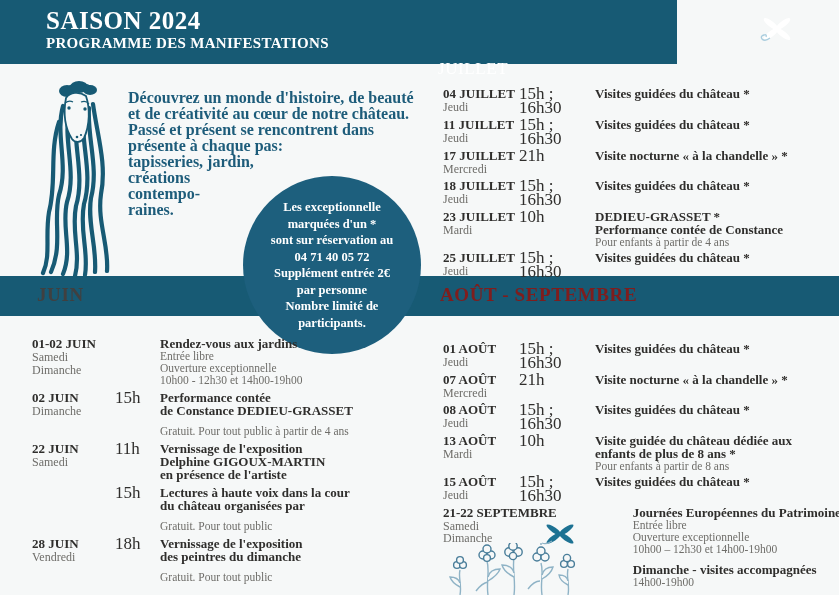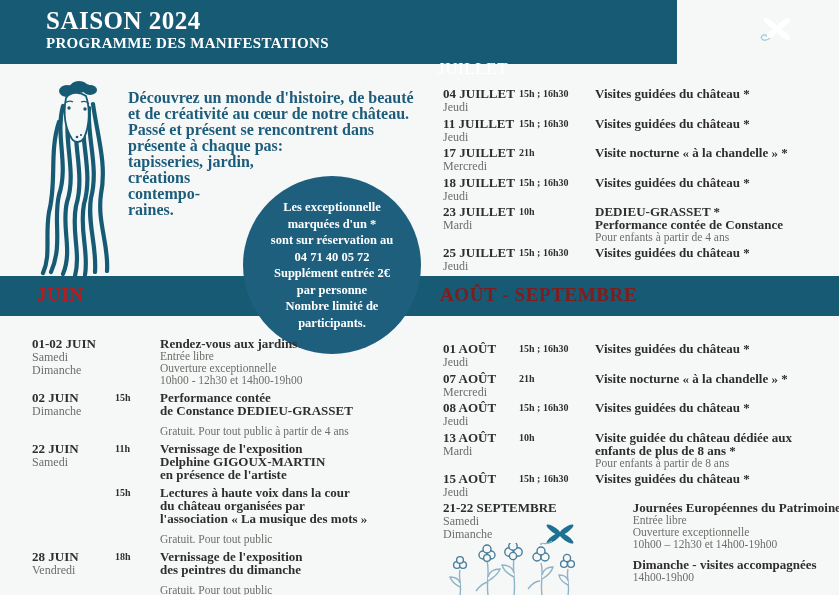--- a/index.html
+++ b/index.html
@@ -23,21 +23,21 @@
   
   .top-band{position:absolute;left:0;top:0;width:677px;height:64px;background:var(--teal);}
   .brand{position:absolute;left:46px;top:7px;color:#ffffff;}
   .brand-title{font-size:25px;font-weight:bold;letter-spacing:.5px;line-height:27px;}
   .brand-sub{font-size:15px;font-weight:bold;letter-spacing:.3px;line-height:18px;}
   .juillet-head{position:absolute;left:438px;top:35px;color:#fff;font-size:17px;font-weight:normal;letter-spacing:.6px;margin-top:24px;}
   .dfly-top{position:absolute;left:756px;top:12px;}
 
   
   .mid-band{position:absolute;left:0;top:276px;width:839px;height:40px;background:var(--teal);}
-  .juin-label{position:absolute;left:37px;top:284px;color:#b91c1c;font-size:19px;font-weight:bold;letter-spacing:.6px;}
+  .juin-label{position:absolute;left:37px;top:284px;color:#404040;font-size:19px;font-weight:bold;letter-spacing:.6px;}
   .aout-label{position:absolute;left:440px;top:284px;color:#7f1d1d;font-size:19px;font-weight:bold;letter-spacing:.6px;}
 
   
   .intro{position:absolute;left:128px;top:90px;width:300px;color:#1d5c7a;font-weight:bold;font-size:16px;line-height:16px;}
 
   
   .badge{
     position:absolute;left:243px;top:176px;width:178px;height:178px;border-radius:50%;
     background:var(--teal-circle);color:#fff;text-align:center;font-weight:bold;
     font-size:12.5px;line-height:16.5px;display:flex;flex-direction:column;justify-content:center;
@@ -53,21 +53,21 @@
   #juin-events{left:32px;top:337px;width:398px;}
   #juillet-events{left:443px;top:87px;width:396px;}
   #aout-events{left:443px;top:342px;width:396px;}
 
   .event{display:flex;align-items:flex-start;}
   #juin-events .event{margin-bottom:5px;}
   #juillet-events .event,#aout-events .event{margin-bottom:3px;}
 
   .e-left{flex:0 0 83px;}
   #juillet-events .e-left,#aout-events .e-left{flex:0 0 76px;}
-  .e-time{flex:0 0 45px;font-weight:bold;font-size:10px;color:var(--ink);line-height:14px;}
+  .e-time{flex:0 0 45px;font-weight:normal;font-size:17px;color:var(--ink);line-height:14px;}
   #juillet-events .e-time,#aout-events .e-time{flex:0 0 76px;}
   .e-body{flex:1;}
 
   .e-date{font-weight:bold;font-size:13px;color:var(--ink);line-height:14px;white-space:nowrap;}
   .e-day{font-size:12px;color:var(--gray);line-height:12.5px;}
   .e-title{font-weight:bold;font-size:13px;color:var(--ink);line-height:13px;white-space:nowrap;}
   .e-detail{font-size:11.5px;color:var(--gray);line-height:12px;white-space:nowrap;}
   .gap{margin-top:8px;}
 </style>
 </head>
@@ -249,21 +249,20 @@
         </div>
       </div>
       <div class="event">
         <div class="e-left">
           <div class="e-date"></div>
         </div>
         <div class="e-time">15h</div>
         <div class="e-body">
           <div class="e-title">Lectures à haute voix dans la cour</div>
           <div class="e-title">du château organisées par</div>
-          <div class="e-title">l'association « La musique des mots »</div>
           <div class="e-detail gap">Gratuit. Pour tout public</div>
         </div>
       </div>
       <div class="event">
         <div class="e-left">
           <div class="e-date">28 JUIN</div>
           <div class="e-day">Vendredi</div>
         </div>
         <div class="e-time">18h</div>
         <div class="e-body">

